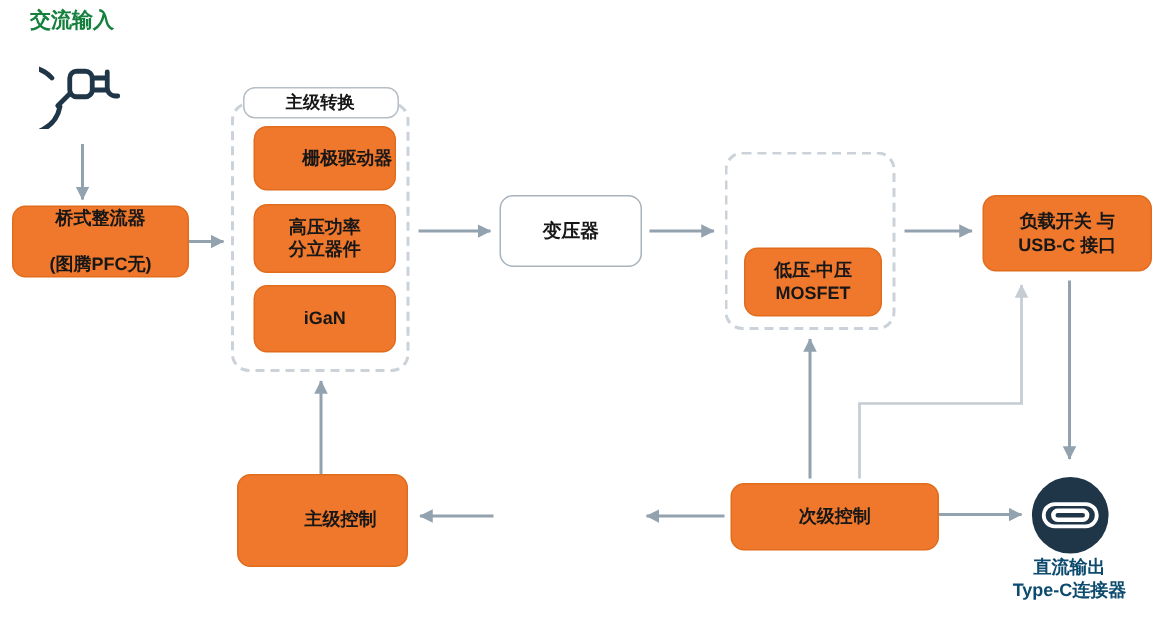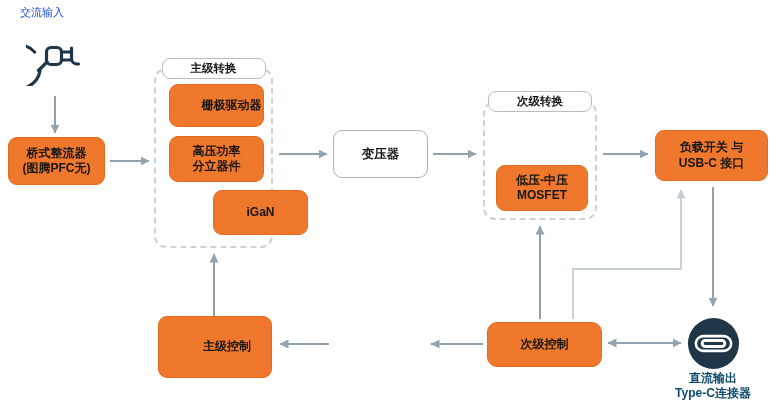--- a/index.html
+++ b/index.html
@@ -28,22 +28,22 @@
     border:2px dashed #CBD2D9;border-radius:12px;
     box-sizing:border-box;background:transparent;
   }
   .group-pill{
     position:absolute;left:50%;top:-12px;transform:translateX(-50%);
     background:#ffffff;border:1.6px solid #B6BEC6;border-radius:8px;
     padding:2px 28px;font-weight:bold;font-size:11.5px;color:#171717;
     white-space:nowrap;z-index:4;
   }
   .freelabel{
-    position:absolute;z-index:3;font-weight:normal;color:#1d4ed8;
-    font-size:11px;
+    position:absolute;z-index:3;font-weight:bold;color:#15803d;
+    font-size:14px;
   }
   .dc-label{
     position:absolute;z-index:3;left:648px;top:371px;width:130px;
     text-align:center;font-weight:bold;font-size:12px;line-height:1.25;color:#0c4a6e;
   }
   .icon{position:absolute;z-index:3;}
   .l{display:block;}
 </style>
 </head>
 <body>
@@ -83,62 +83,61 @@
     <g stroke="#1F3548" stroke-width="3.2" fill="none" stroke-linecap="round" stroke-linejoin="round">
       <path d="M14,45 A22,22 0 1 1 8.6,26"></path>
       <rect x="20.5" y="21.5" width="15" height="17" rx="4.5"></rect>
       <path d="M35.5,26 H44.5"></path>
       <path d="M35.5,34 H44.5"></path>
       <path d="M45.5,22 V32.5 a5.5,5.5 0 0 0 5.5,5.5 h1.5"></path>
       <path d="M21,36 L12.5,44.5"></path>
     </g>
   </svg>
 
-  <div class="block" style="left:8px;top:137px;width:97px;height:48px;">
+  <div class="block" style="left:8px;top:137px;width:118px;height:48px;justify-content:space-between;">
     <span class="l">桥式整流器</span>
     <span class="l">(图腾PFC无)</span>
   </div>
 
   <div class="group" style="left:154px;top:68px;width:119px;height:180px;">
     <div class="group-pill">主级转换</div>
     <div class="block" style="left:13px;top:14px;width:95px;height:43px;padding-left:30px;">
       <span class="l">栅极驱动器</span>
     </div>
     <div class="block" style="left:13px;top:66px;width:95px;height:46px;">
       <span class="l">高压功率</span>
       <span class="l">分立器件</span>
     </div>
-    <div class="block" style="left:13px;top:120px;width:95px;height:45px;margin-left:44px;">
+    <div class="block" style="left:13px;top:120px;width:95px;height:45px;">
       <span class="l">iGaN</span>
     </div>
   </div>
 
   <div class="block whitebox" style="left:333px;top:130px;width:95px;height:48px;font-size:12.5px;">
     <span class="l">变压器</span>
   </div>
 
   <div class="group" style="left:483px;top:101px;width:114px;height:119px;">
-    <div class="group-pill">次级转换</div>
     <div class="block" style="left:11px;top:62px;width:92px;height:46px;">
       <span class="l">低压-中压</span>
       <span class="l">MOSFET</span>
     </div>
   </div>
 
   <div class="block" style="left:655px;top:130px;width:113px;height:51px;">
     <span class="l">负载开关 与</span>
     <span class="l">USB-C 接口</span>
   </div>
 
   <div class="block" style="left:158px;top:316px;width:114px;height:62px;padding-left:24px;">
     <span class="l">主级控制</span>
   </div>
 
 
-  <div class="block" style="left:487px;top:322px;width:115px;height:45px;border-radius:10px;">
+  <div class="block" style="left:487px;top:322px;width:139px;height:45px;">
     <span class="l">次级控制</span>
   </div>
 
   <svg class="icon" style="left:686px;top:316px;" width="55" height="55" viewBox="0 0 56 56">
     <circle cx="28" cy="28" r="26" fill="#1F3548"></circle>
     <rect x="10" y="20.5" width="36" height="15" rx="7.5" fill="none" stroke="#ffffff" stroke-width="2.6"></rect>
     <rect x="16.5" y="25" width="23" height="6" rx="3" fill="none" stroke="#ffffff" stroke-width="3"></rect>
   </svg>
 
   <div class="dc-label">

